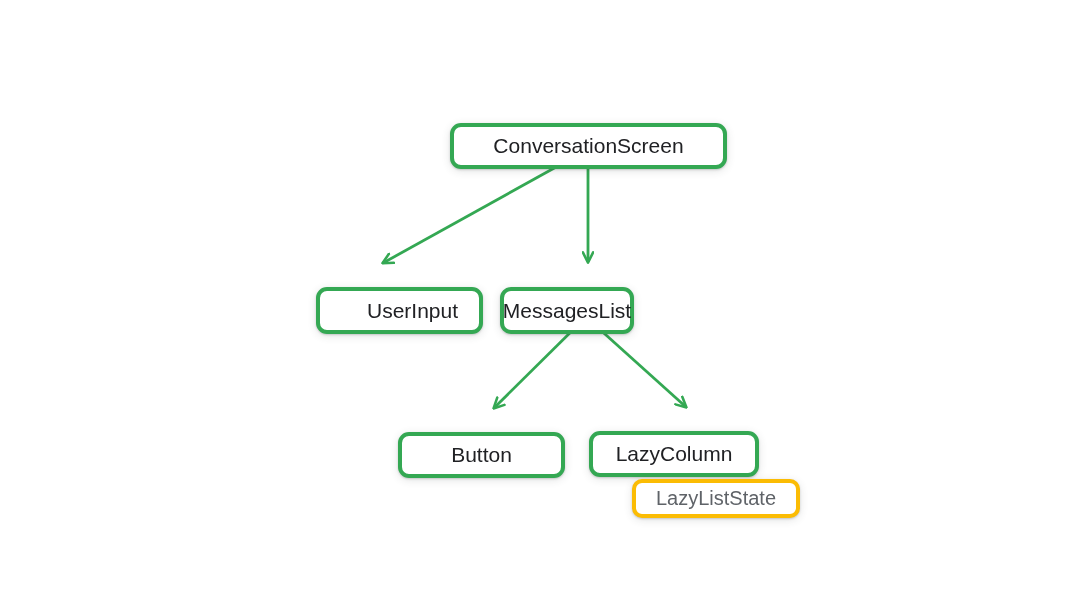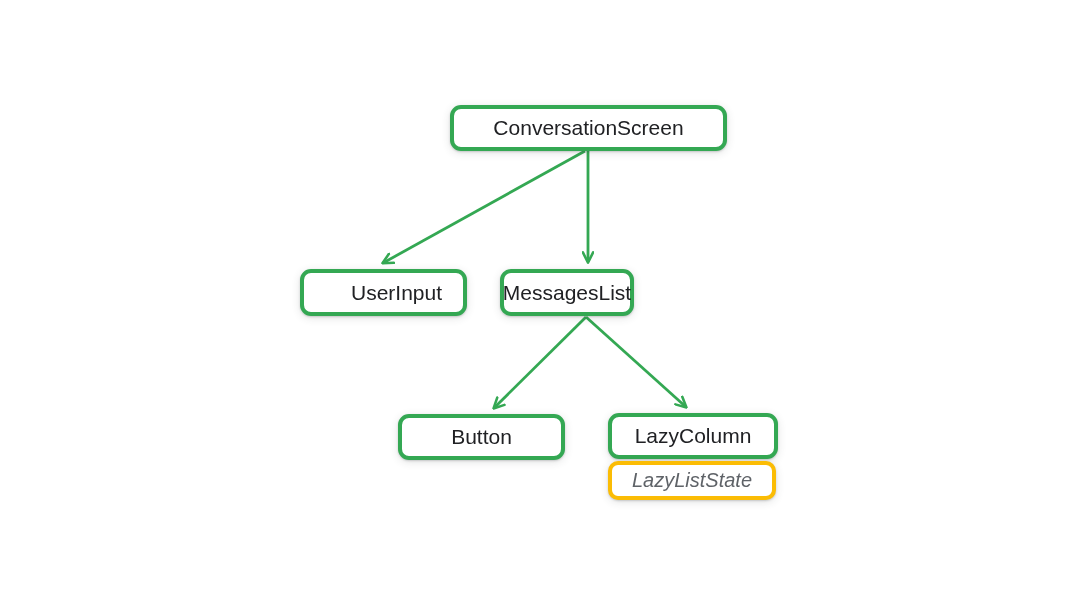--- a/index.html
+++ b/index.html
@@ -41,33 +41,34 @@
     background: #ffffff;
     border: 4px solid var(--green, #34A853);
     border-radius: 11px;
     display: flex;
     align-items: center;
     justify-content: center;
     font-size: 21px;
     color: var(--textDark, #202124);
     box-shadow: 0 1px 2px rgba(60,64,67,0.22), 0 2px 8px rgba(60,64,67,0.14);
     white-space: nowrap;
+    margin-top: 18px;
   }
   .node--state {
     border-color: var(--yellow, #FBBC04);
     color: var(--textGray, #5F6368);
     font-size: 20px;
     border-radius: 10px;
   }
   #node-conversation-screen { left: 450px; top: 105px; width: 277px; height: 46px; }
-  #node-user-input          { left: 300px; top: 269px; width: 167px; height: 47px; padding-left: 26px; }
+  #node-user-input          { left: 316px; top: 269px; width: 167px; height: 47px; padding-left: 26px; }
   #node-messages-list       { left: 500px; top: 269px; width: 134px; height: 47px; }
   #node-button              { left: 398px; top: 414px; width: 167px; height: 46px; }
-  #node-lazy-column         { left: 608px; top: 413px; width: 170px; height: 46px; }
-  #node-lazy-list-state     { left: 608px; top: 461px; width: 168px; height: 39px; font-style: italic; }
+  #node-lazy-column         { left: 589px; top: 413px; width: 170px; height: 46px; }
+  #node-lazy-list-state     { left: 632px; top: 461px; width: 168px; height: 39px; }
 </style>
 </head>
 <body>
 
 <div class="canvas">
 
   <svg class="edges-layer" viewBox="0 0 1080 608" xmlns="http://www.w3.org/2000/svg">
     <defs>
       <marker id="arrow" viewBox="0 0 10 10" refX="8.5" refY="5" markerWidth="4.6" markerHeight="4.6" orient="auto">
         <path class="arrowhead-path" d="M 1 1 L 9 5 L 1 9"></path>

